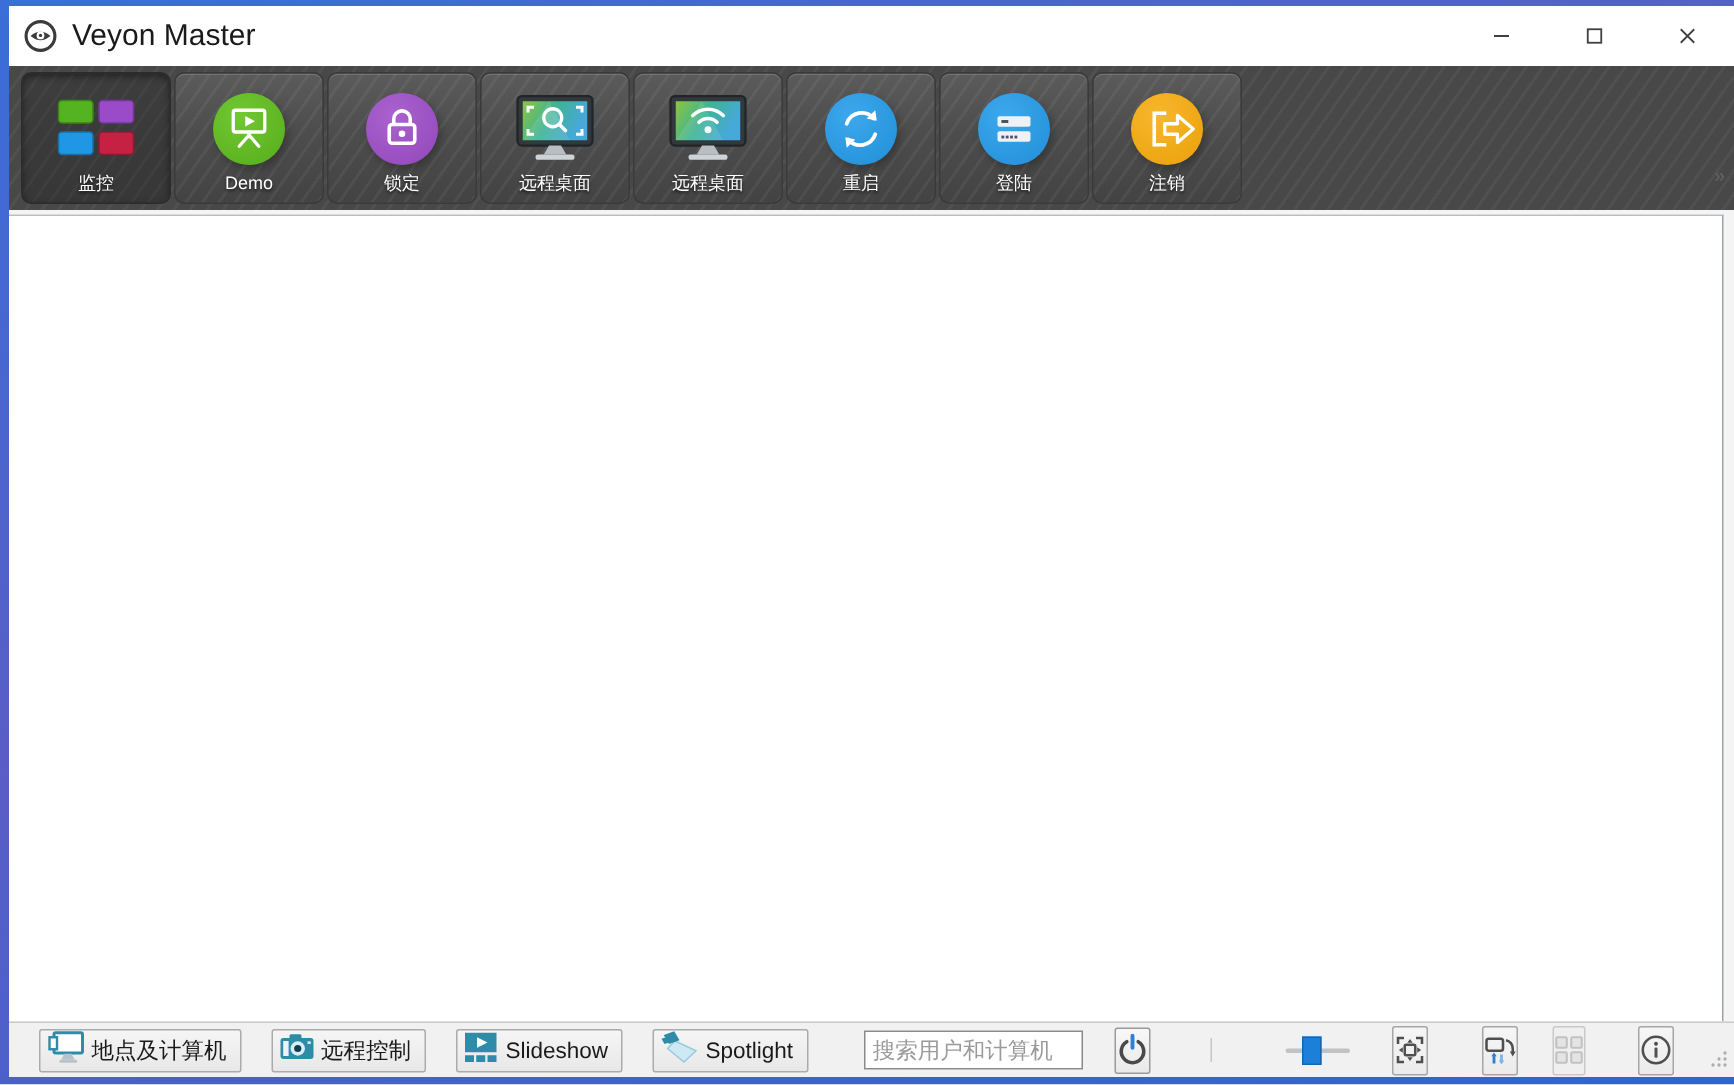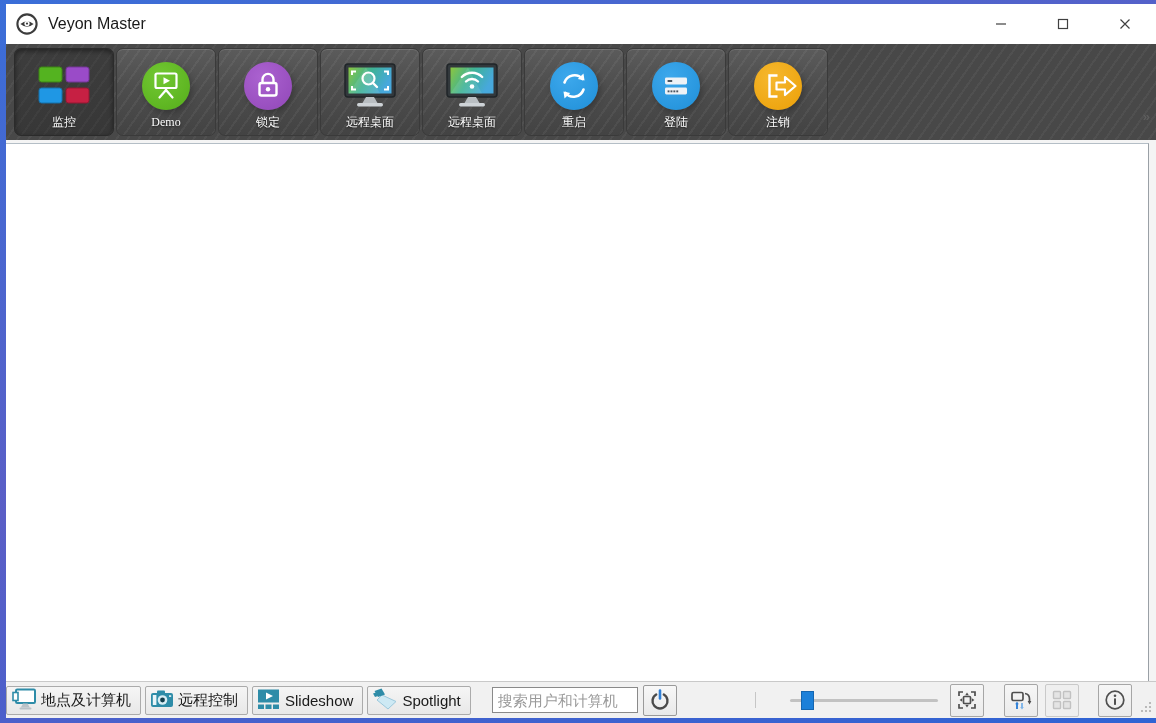--- a/index.html
+++ b/index.html
@@ -9,21 +9,21 @@
     width:1156px; height:723px;
     background:linear-gradient(160deg,#3a6ed8 0%, #5a5ec6 45%, #2f64d4 100%);
     padding:4px 0 5px 6px;
     display:flex; flex-direction:column;
   }
   .window-inner{ flex:1; display:flex; flex-direction:column; background:#fff; min-height:0; }
 
   
   .titlebar{ height:40px; background:#ffffff; display:flex; align-items:center; padding-left:9px; flex:0 0 auto; }
   .app-icon{ width:24px; height:24px; display:flex; align-items:center; justify-content:center; }
-  .title-text{ margin-left:9px; font-size:16px; color:#1a1a1a;text-align:right; }
+  .title-text{ margin-left:9px; font-size:20px; color:#1a1a1a;text-align:right; }
   .titlebar-spacer{ flex:1; }
   .win-btn{ width:62px; height:40px; display:flex; align-items:center; justify-content:center; cursor:default; }
 
   
   .toolbar{
     height:96px; flex:0 0 auto; position:relative;
     background:#484848;
     background-image:repeating-linear-gradient(125deg, rgba(255,255,255,.045) 0 2px, transparent 2px 9px);
     display:flex; align-items:center; padding:0 0 0 8px;
   }
@@ -38,33 +38,33 @@
     cursor:default;
   }
   .tb-btn.active{
     background:#3b3b3b;
     background-image:repeating-linear-gradient(125deg, rgba(255,255,255,.03) 0 2px, transparent 2px 9px),
                      linear-gradient(180deg,#3d3d3d,#373737);
     border-color:#2b2b2b;
     box-shadow:inset 0 2px 5px rgba(0,0,0,.45);
   }
   .tb-icon{ flex:1; display:flex; align-items:center; justify-content:center; padding-top:6px; }
-  .tb-label{ font-size:12px; color:#ffffff; text-shadow:0 1px 2px rgba(0,0,0,.65); margin-bottom:7px; line-height:1;font-family:Liberation Serif, serif; }
+  .tb-label{ font-size:12px; color:#ffffff; text-shadow:0 1px 2px rgba(0,0,0,.65); margin-bottom:7px; line-height:1; }
   .circle48{ width:48px; height:48px; border-radius:50%; display:flex; align-items:center; justify-content:center;
              box-shadow:2px 3px 6px rgba(0,0,0,.25); }
   .toolbar-overflow{ position:absolute; right:7px; bottom:16px; color:#5e5e5e; font-size:13px; font-weight:bold; letter-spacing:-1px; }
 
   
   .content-outer{ flex:1; background:#f4f4f4; padding:3px 7px 0 0; min-height:0; display:flex; }
   .content-area{ flex:1; background:#ffffff; border-top:1px solid #b4bec6; border-right:1px solid #9aa0a6; }
 
   
   .statusbar{
     height:37px; flex:0 0 auto; background:#f1f1f1; border-top:1px solid #c9c9c9;
-    display:flex; align-items:center; padding:0 3px 0 0; font-size:15px; color:#1a1a1a;
+    display:flex; align-items:center; padding:0 3px 0 20px; font-size:15px; color:#1a1a1a;gap:16px;
   }
   .sb-panel-btn{
     height:29px; margin-right:4px; padding:0 9px 0 4px; display:flex; align-items:center; gap:4px;
     background:linear-gradient(180deg,#f5f5f5,#e8e8e8); border:1px solid #ababab; border-radius:2px;
     white-space:nowrap; cursor:default;
   }
   .sb-search{
     margin-left:17px; width:146px; height:26px; border:1px solid #8a8a8a; background:#fff;
     font-size:15px; padding:0 5px; color:#222; font-family:"Liberation Sans", sans-serif;
   }

